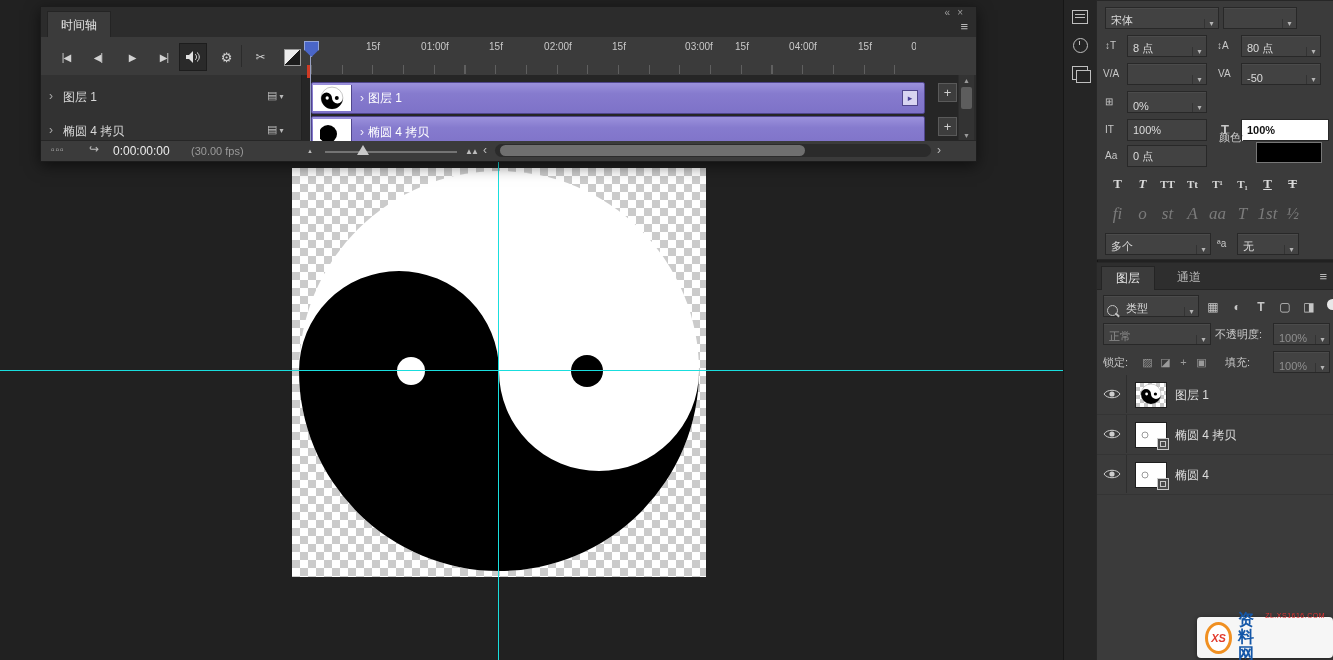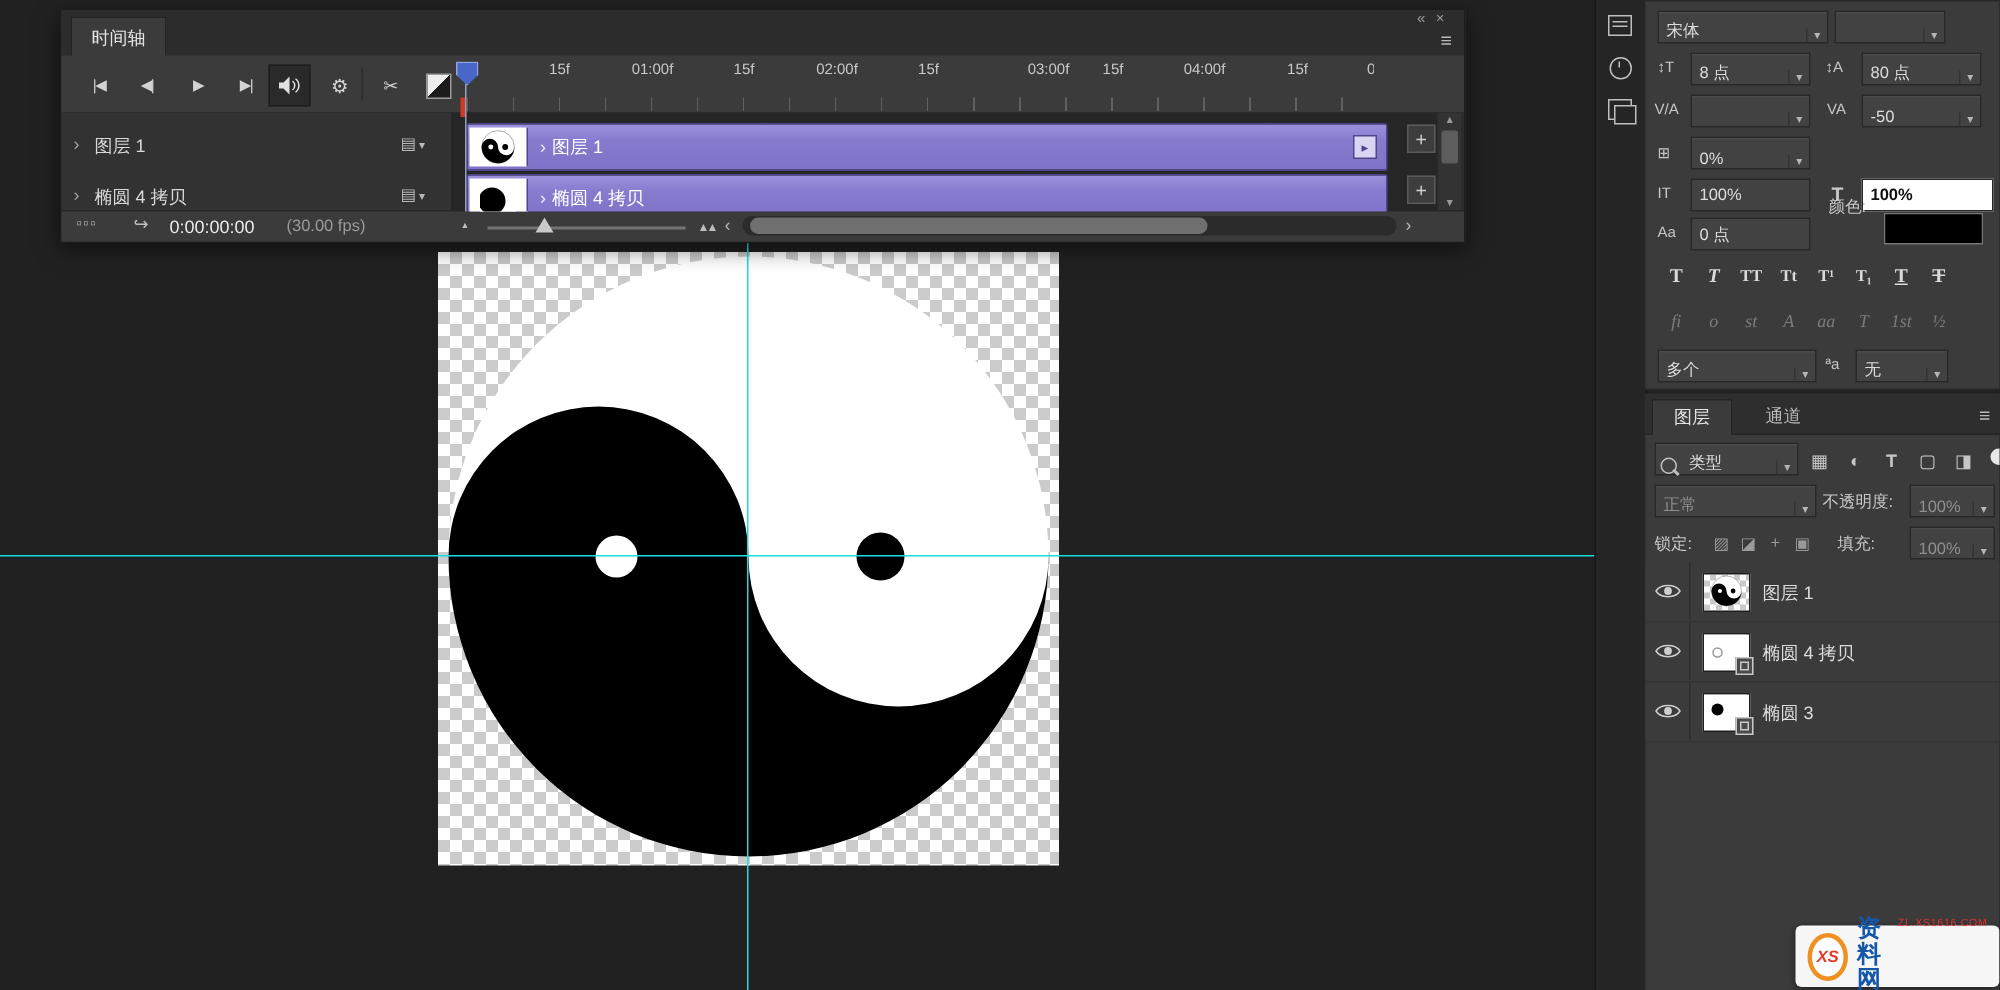--- a/index.html
+++ b/index.html
@@ -107,21 +107,21 @@
   .dim .combo-val,.dim.field,.dimtext{color:#8f8f8f}
   .cp-ic{position:absolute;font-size:10px;color:#c8c8c8;white-space:nowrap}
   .cp-lbl{position:absolute;font-size:11px;color:#c8c8c8}
   #cp-color-swatch{position:absolute;left:160px;top:142px;width:62px;height:17px;background:#000;border:1px solid #000;
                    box-shadow:0 0 0 1px #777}
   .fmt-row{position:absolute;left:8px;display:flex}
   .fmt{width:25px;height:22px;display:flex;align-items:center;justify-content:center;color:#dadada;
        font-family:"Liberation Serif",serif;font-size:13px;font-weight:bold}
   .fmt.it{font-style:italic}.fmt.un{text-decoration:underline}.fmt.st{text-decoration:line-through}
   .fmt.sm{font-size:11px}
-  .ot-row .fmt{color:#7b7b7b;font-weight:normal;font-style:italic;font-size:12px}
+  .ot-row .fmt{color:#7b7b7b;font-weight:normal;font-style:italic;font-size:17px}
 
   #layers-panel{left:1096px;top:262px;width:237px;height:398px}
   #lp-tabs{position:absolute;left:0;top:0;width:100%;height:26px;background:#2e2e2e;border-bottom:1px solid #242424}
   .lp-tab{position:absolute;top:3px;height:23px;display:flex;align-items:center;padding:0 14px;color:#b9b9b9}
   #lp-tab1{left:4px;background:#3b3b3b;border:1px solid #242424;border-bottom:none;color:#e4e4e4}
   #lp-tab2{left:66px}
   #lp-menu{position:absolute;right:7px;top:6px;color:#b8b8b8;font-size:13px}
   .mag{width:9px;height:9px;border:1.5px solid #c0c0c0;border-radius:50%;position:relative;margin:0 3px}
   .mag::after{content:"";position:absolute;left:7px;top:8px;width:5px;height:1.5px;background:#c0c0c0;transform:rotate(45deg)}
   .ficon{position:absolute;top:34px;width:20px;height:20px;display:flex;align-items:center;justify-content:center;
@@ -438,38 +438,38 @@
       <div class="lthumb">
         <svg width="28" height="22" viewBox="0 0 28 22">
             <rect width="28" height="22" fill="#fff"></rect>
             <circle cx="9" cy="12" r="3" fill="#fff" stroke="#9a9a9a"></circle>
           </svg>
         <div class="badge"></div>
       </div>
       <span class="lname">椭圆 4 拷贝</span>
     </div>
 
-
-
     <div class="lrow">
       <div class="leye">
         <svg width="18" height="12" viewBox="0 0 18 12">
           <path d="M1 6 C4 1 14 1 17 6 C14 11 4 11 1 6 Z" fill="none" stroke="#cfcfcf"></path>
             <circle cx="9" cy="6" r="2.6" fill="#cfcfcf"></circle>
           </svg>
       </div>
       <div class="lthumb">
         <svg width="28" height="22" viewBox="0 0 28 22">
             <rect width="28" height="22" fill="#fff"></rect>
-            <circle cx="9" cy="10" r="4" fill="#000"></circle>
+            <circle cx="9" cy="12" r="3" fill="#fff" stroke="#9a9a9a"></circle>
           </svg>
         <div class="badge"></div>
       </div>
-      <span class="lname">椭圆 3</span>
-    </div>
+      <span class="lname">椭圆 4</span>
+    </div>
+
+
 
   </div>
 </div>
 
 <div class="abs" id="watermark">
   <div id="wm-logo">
       <span>XS</span>
     </div>
   <div id="wm-col">
     <span id="wm-name">资料网</span>

